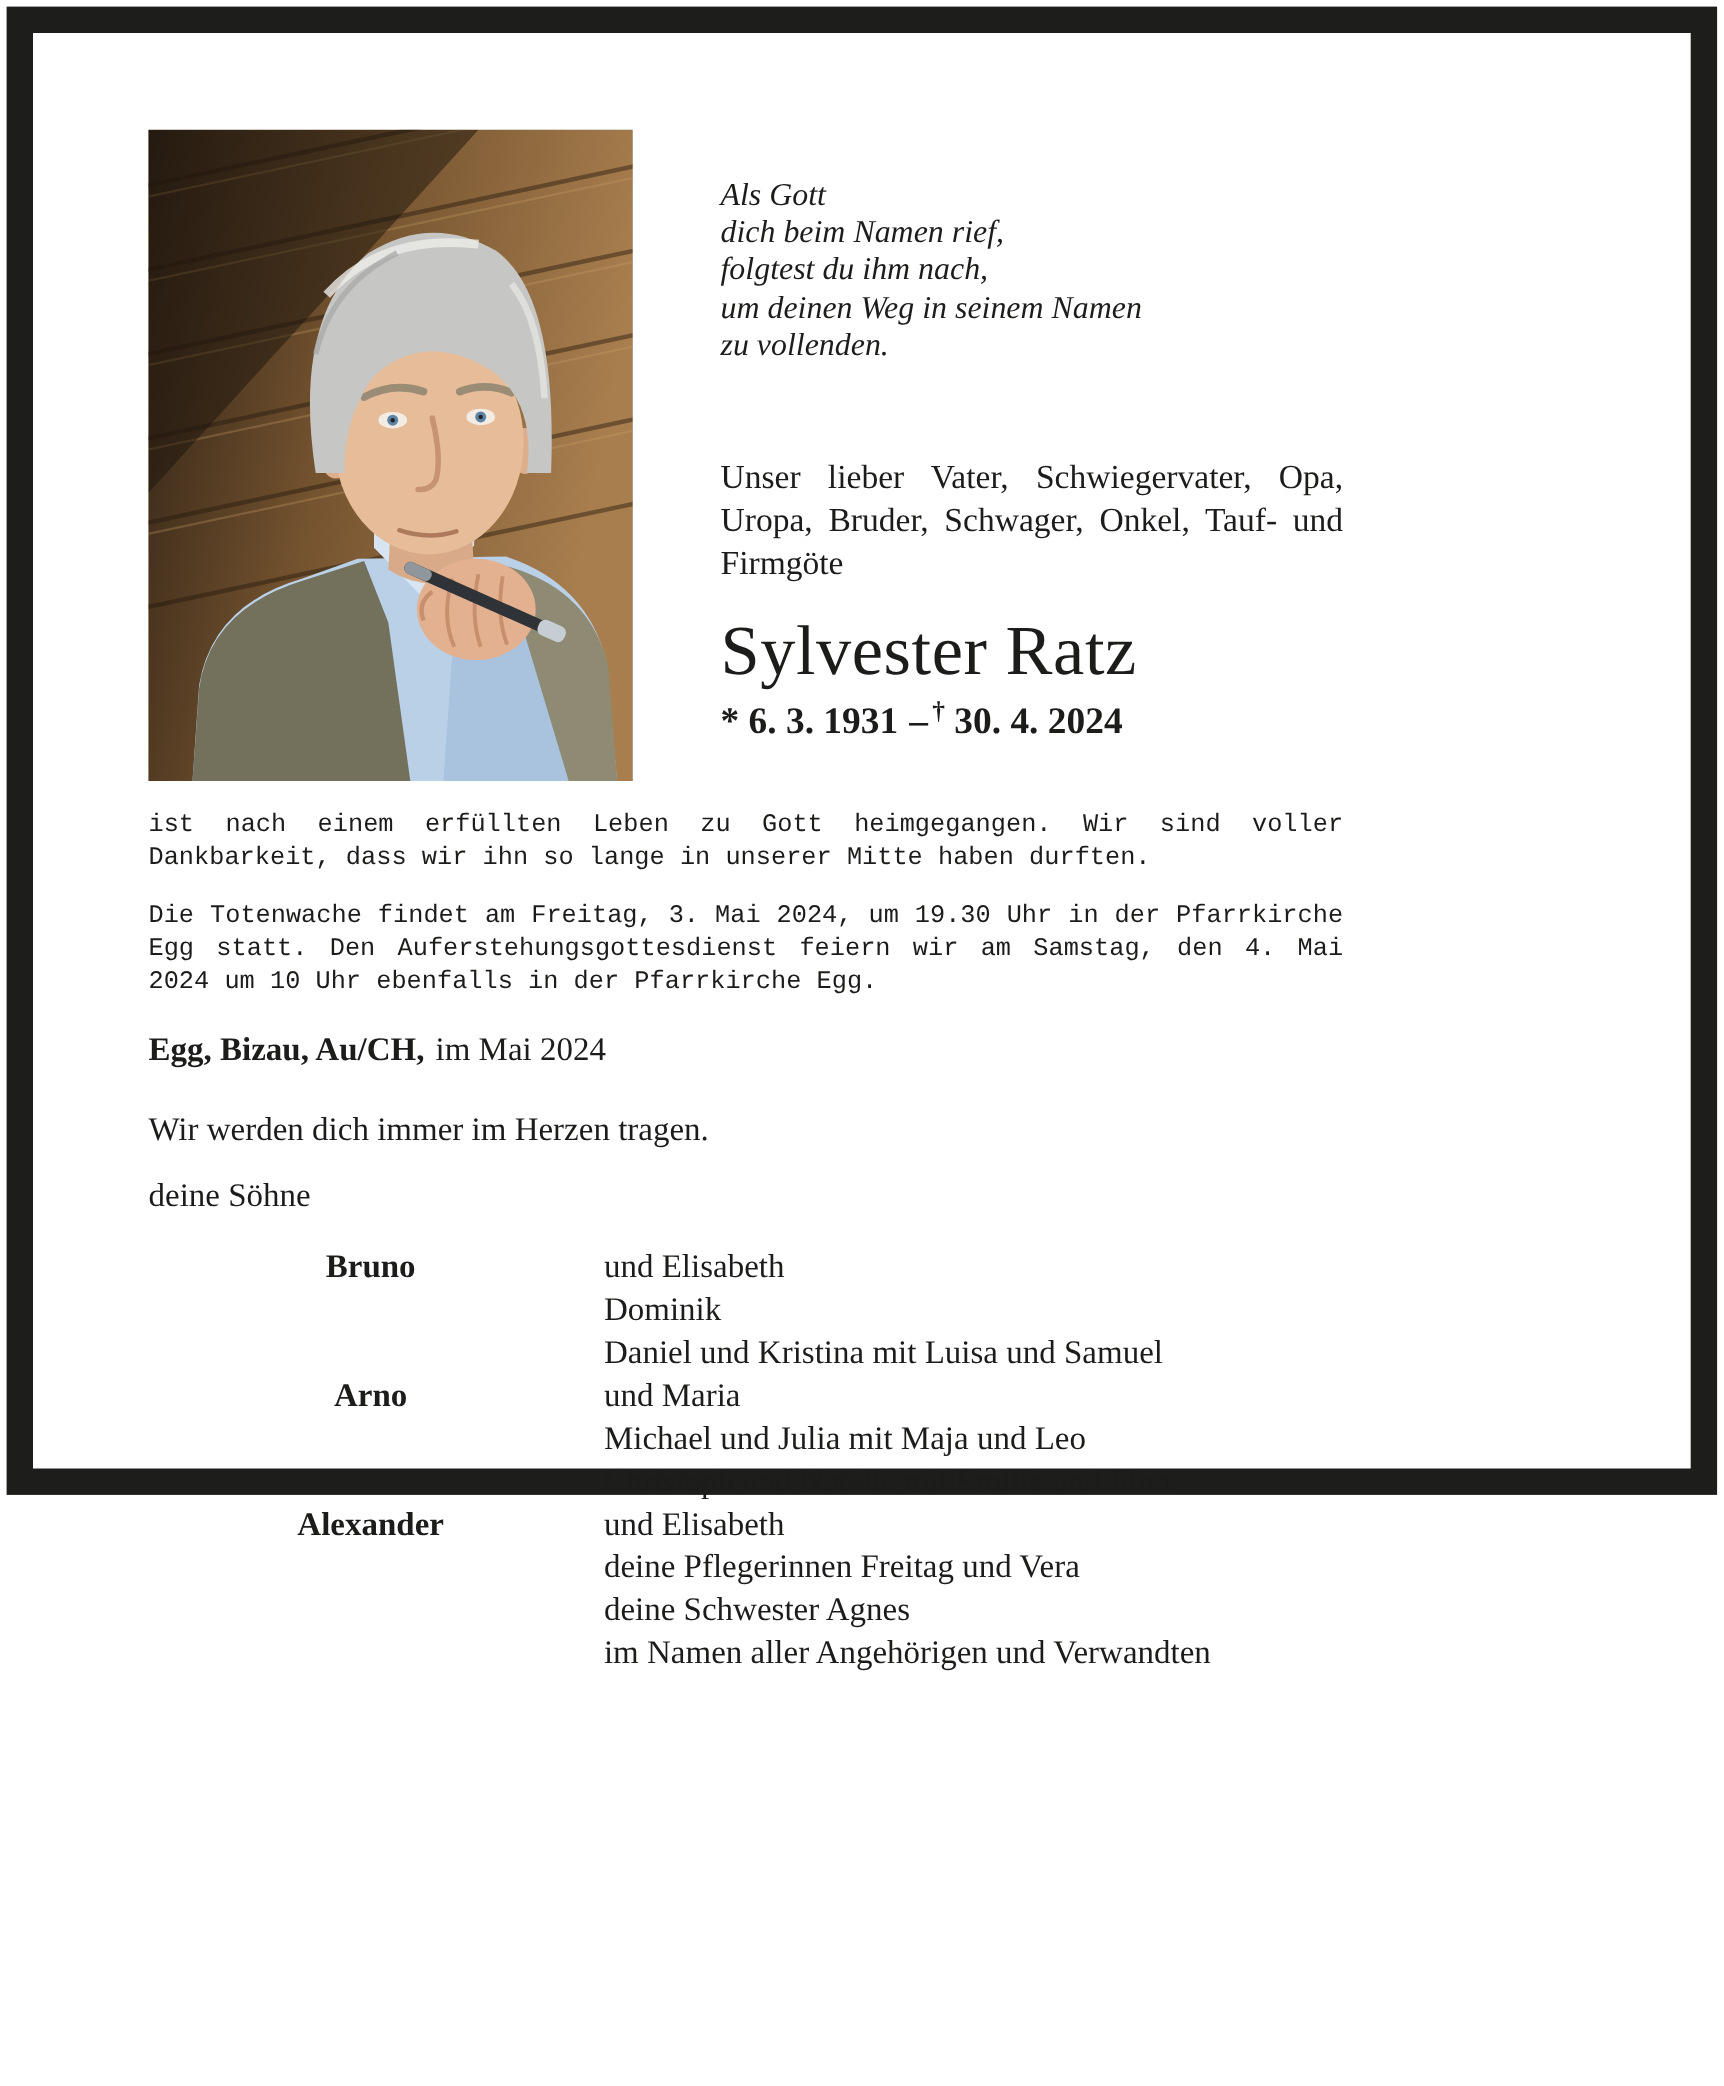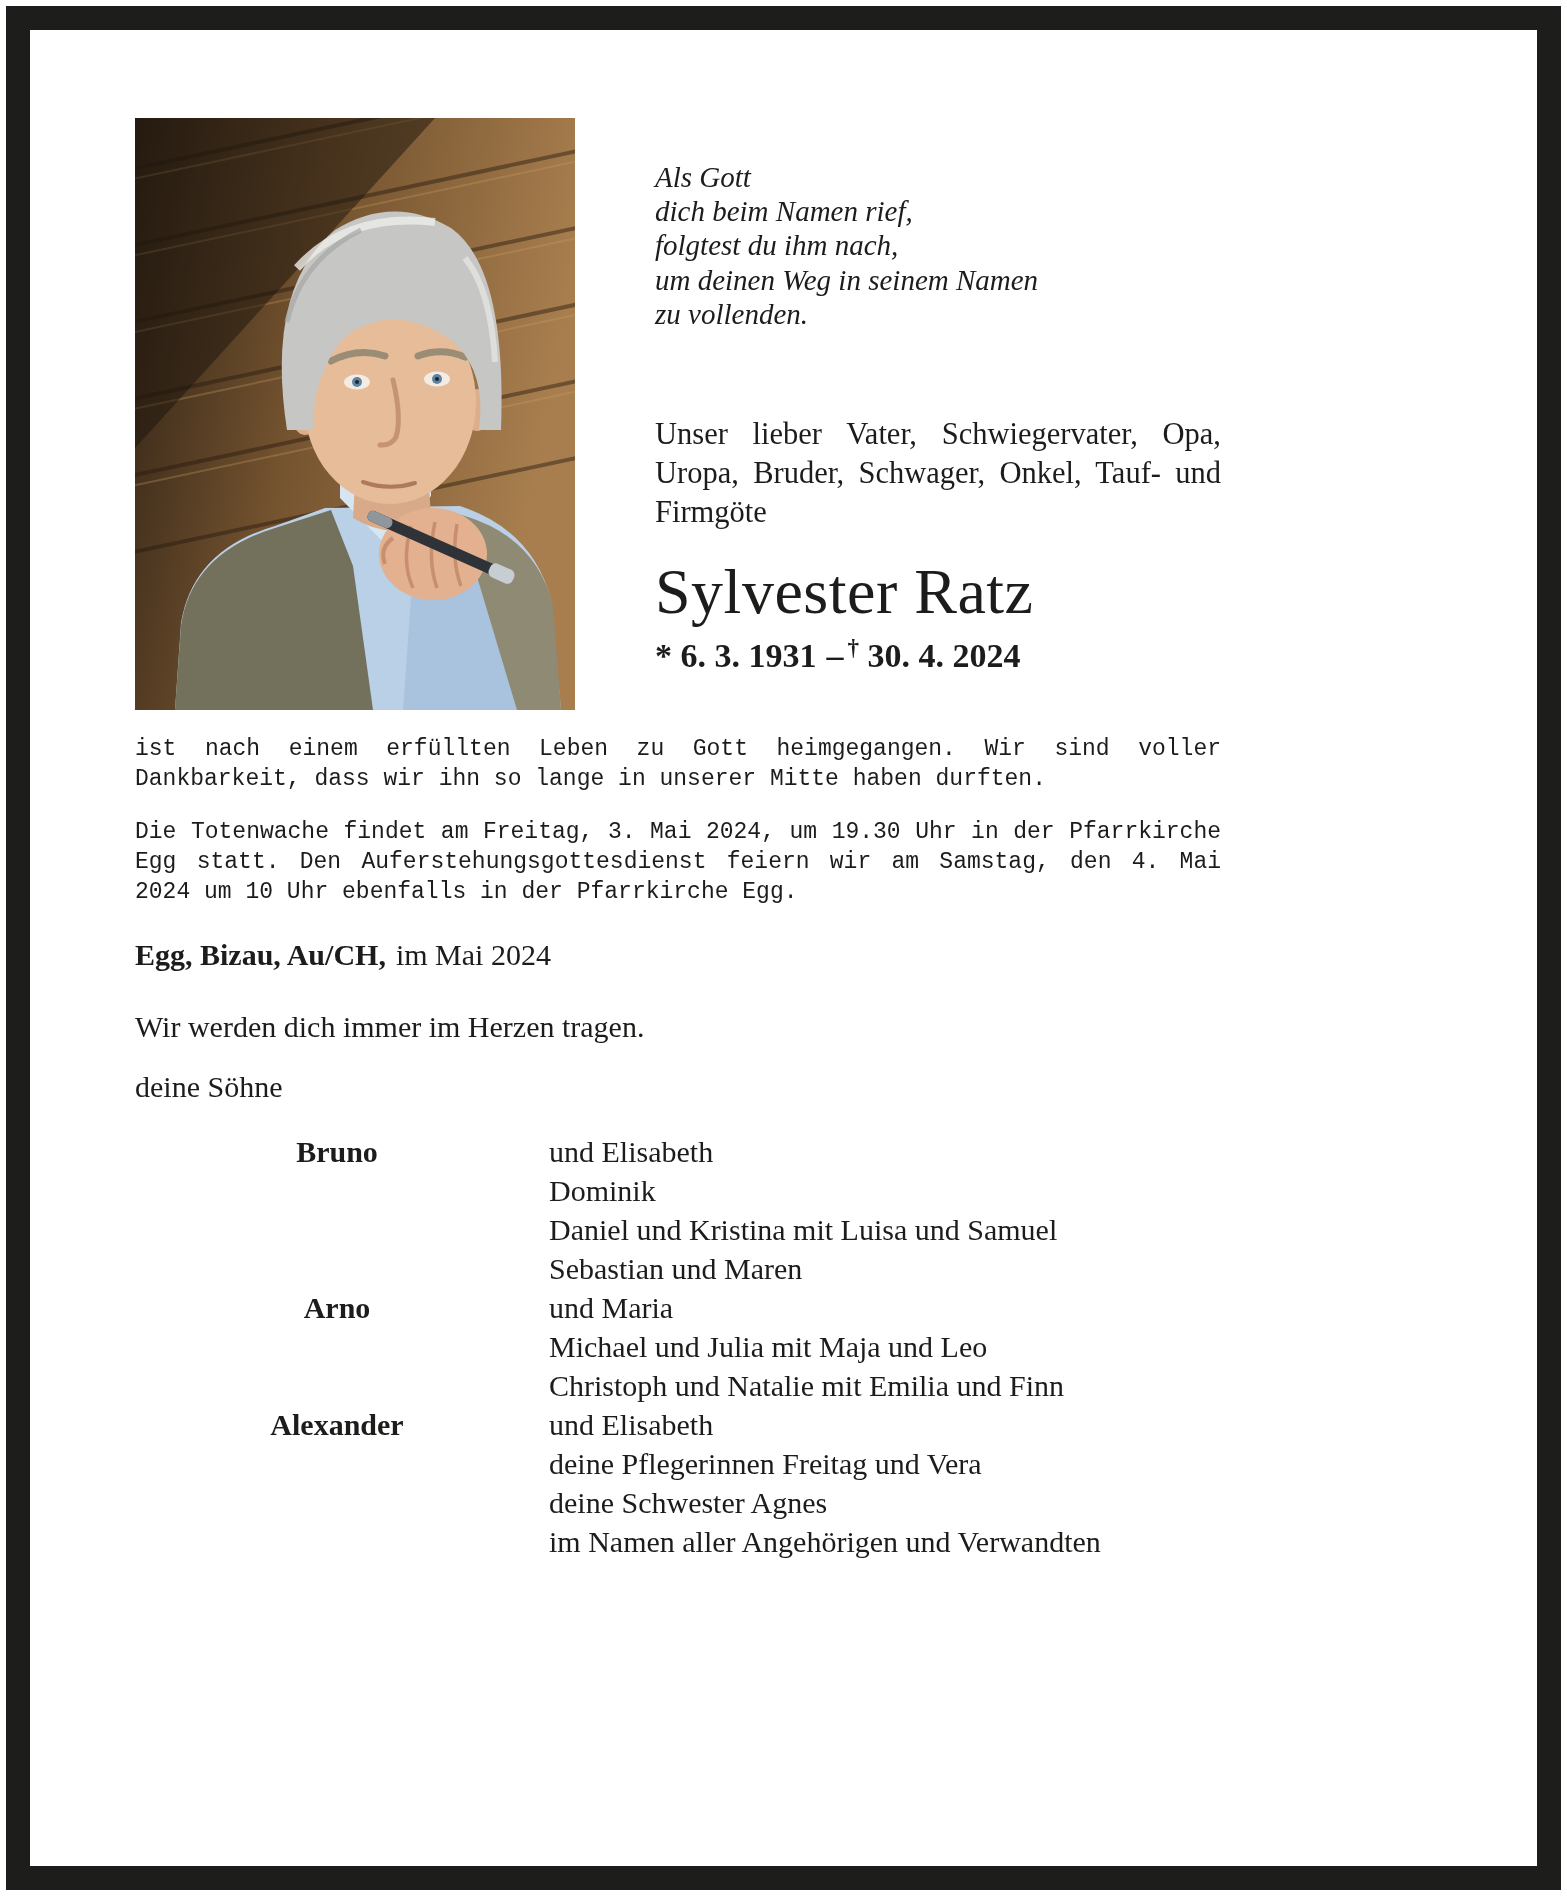--- a/index.html
+++ b/index.html
@@ -18,21 +18,21 @@
     width: 1567px;
     height: 1896px;
     background: #ffffff;
     overflow: hidden;
   }
   .frame {
     position: absolute;
     left: 6px;
     top: 6px;
     width: 1555px;
-    height: 1884px;
+    height: 1353px;
     box-sizing: border-box;
     border: 24px solid #1d1d1b;
     background: #ffffff;
   }
   .content {
     position: absolute;
     left: 105px;
     top: 88px;
     width: 1086px;
   }
@@ -230,21 +230,20 @@
         <div class="family-row">
           <span class="family-name"></span>
           <span class="family-text">Dominik</span>
         </div>
         <div class="family-row">
           <span class="family-name"></span>
           <span class="family-text">Daniel und Kristina mit Luisa und Samuel</span>
         </div>
         <div class="family-row">
           <span class="family-name"></span>
-          <span class="family-text">Sebastian und Maren</span>
         </div>
         <div class="family-row">
           <span class="family-name">Arno</span>
           <span class="family-text">und Maria</span>
         </div>
         <div class="family-row">
           <span class="family-name"></span>
           <span class="family-text">Michael und Julia mit Maja und Leo</span>
         </div>
         <div class="family-row">

